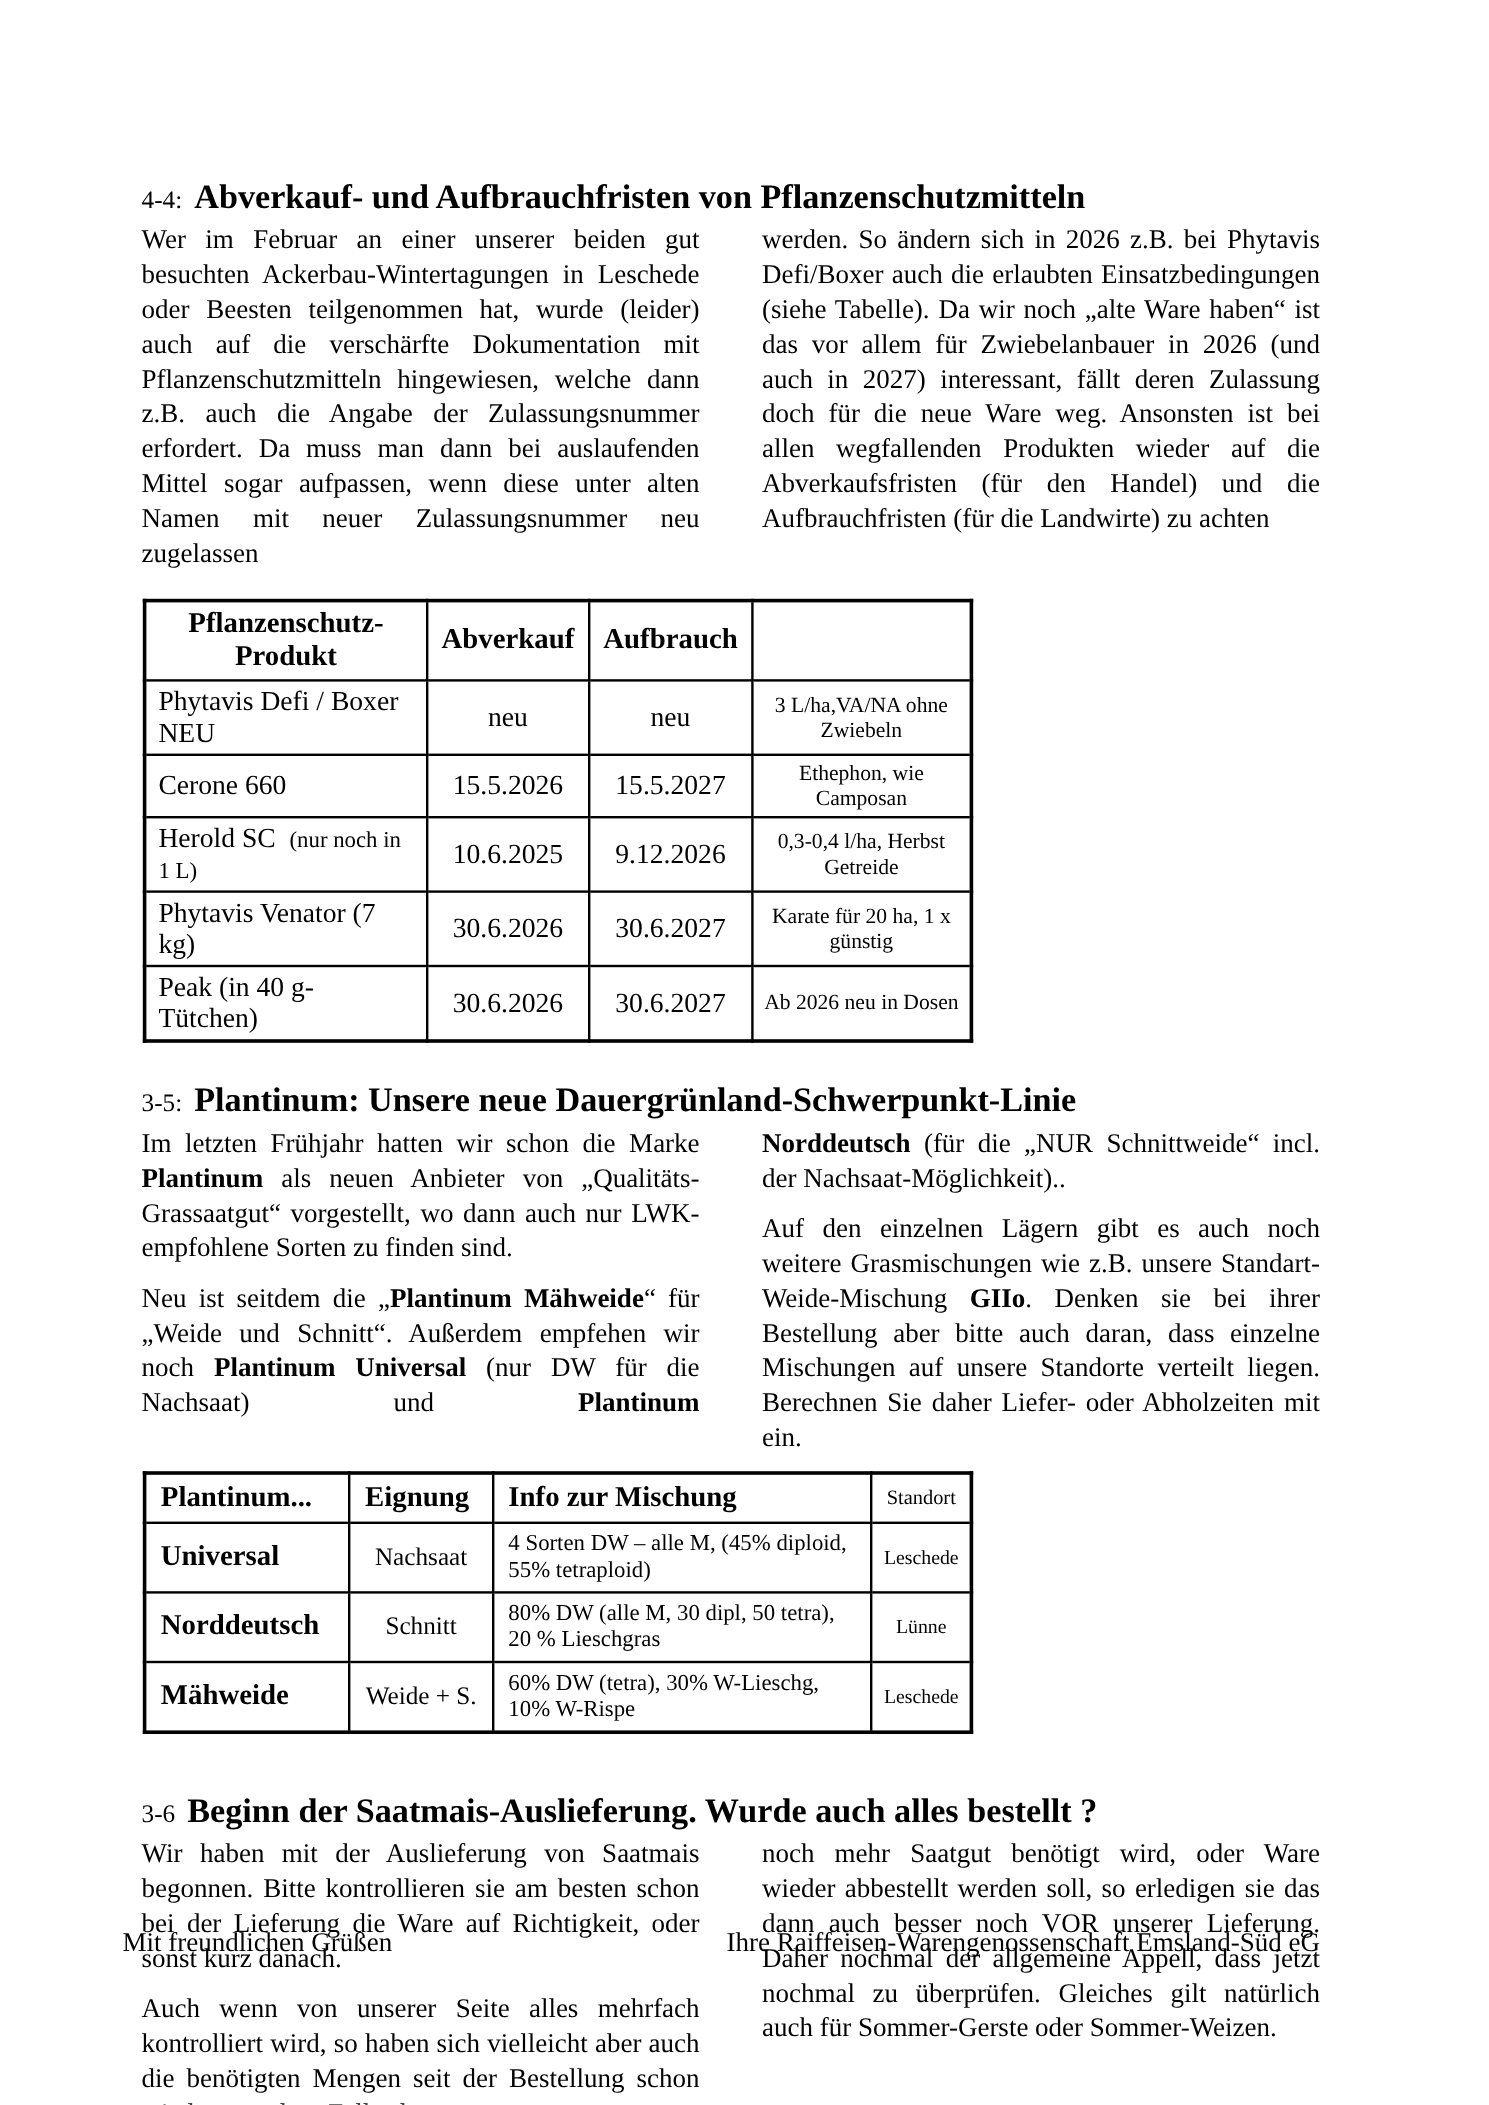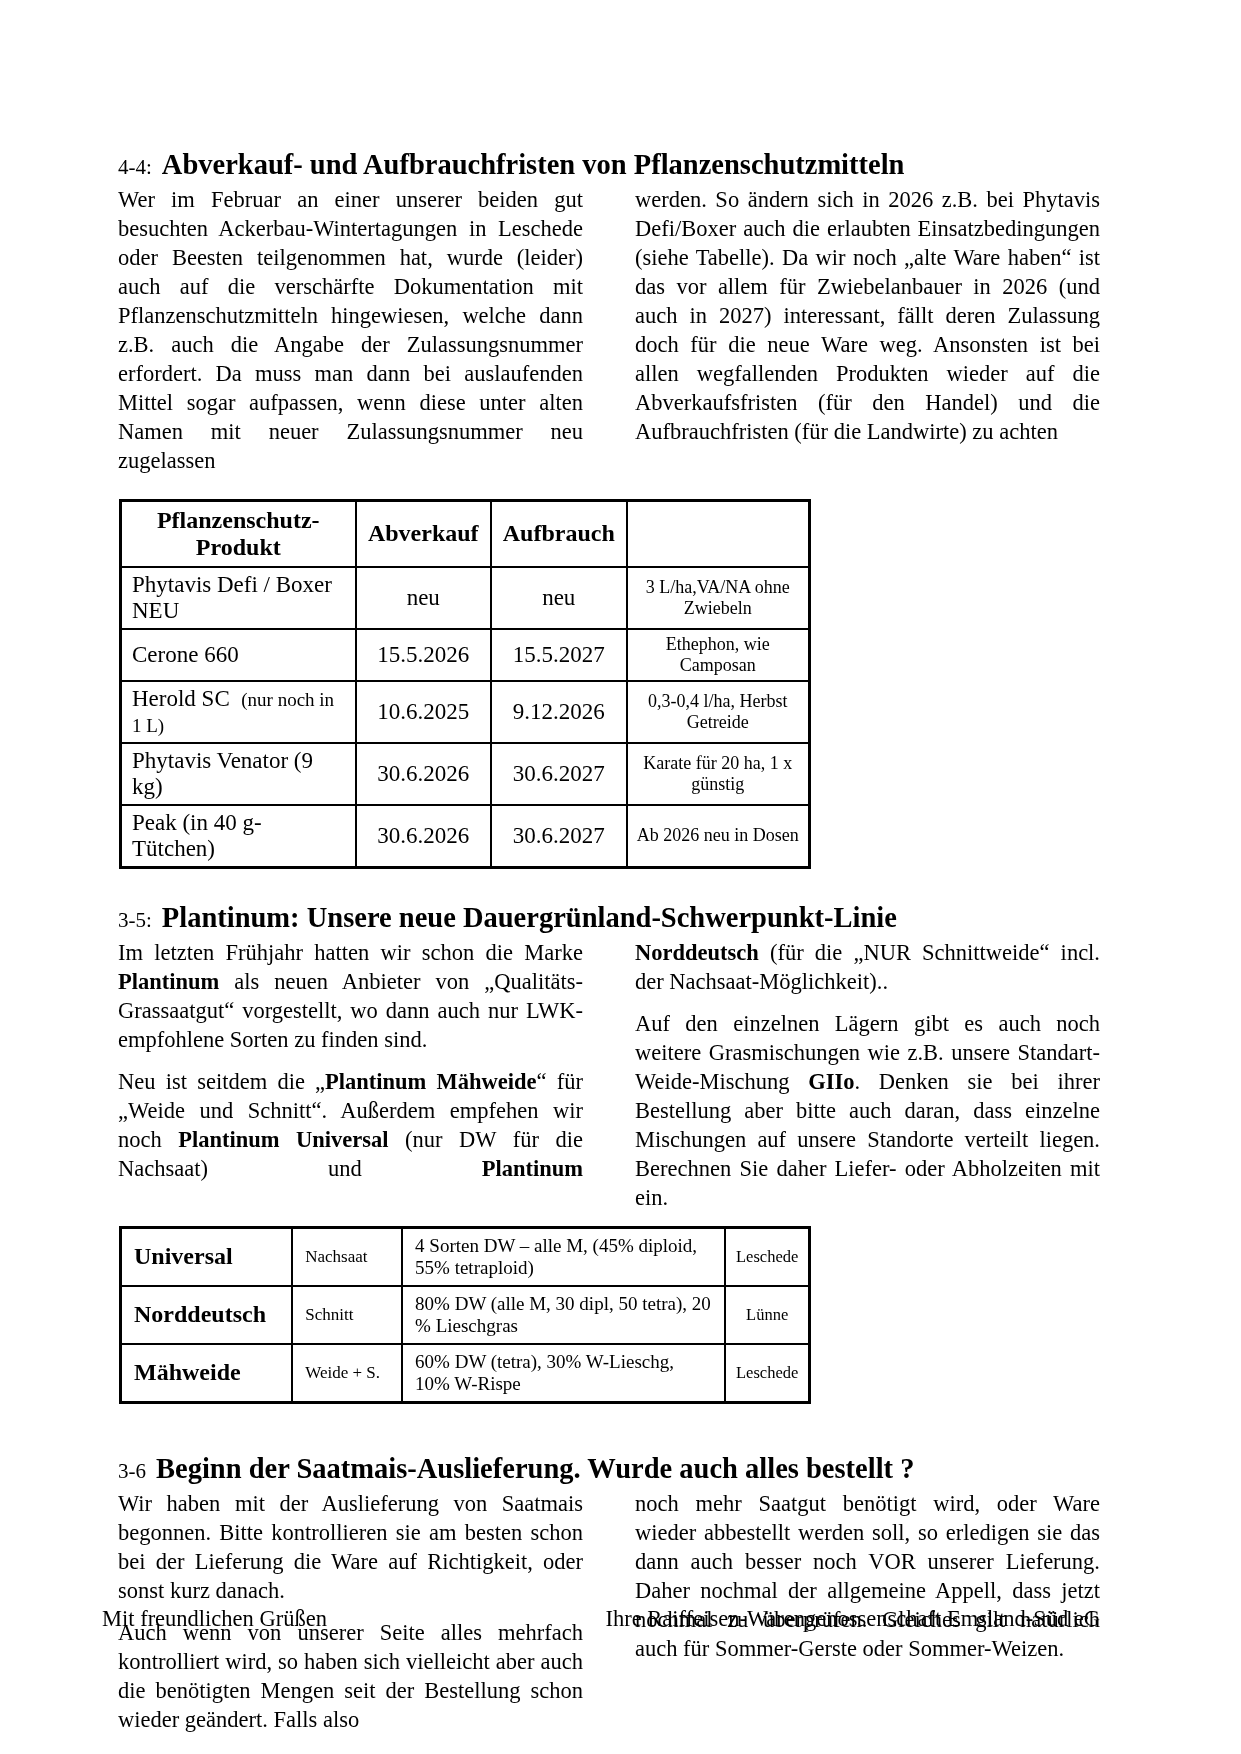--- a/index.html
+++ b/index.html
@@ -30,21 +30,21 @@
   .t1 { margin-top:24px; }
   .t1 .c-prod { text-align:left; }
   .t1 .c-date { text-align:center; padding:4px 4px; }
   .t1 .c-note { font-size:18px; text-align:center; padding:4px 6px; }
   .t1 .suffix { font-size:19px; }
   .sec-35 { margin-top:34px; }
   .t2 { margin-top:14px; }
   .t2 th { text-align:left; padding:6px 12px; }
   .t2 th.h-standort { font-size:17px; font-weight:normal; text-align:center; padding:6px 2px; }
   .t2 .c-name { font-weight:bold; font-size:24px; padding:6px 12px; }
-  .t2 .c-eign { font-size:17px; padding:6px 12px; }
+  .t2 .c-eign { font-size:21px; padding:6px 12px;text-align:center; }
   .t2 .c-info { font-size:19px; padding:6px 12px; }
   .t2 .c-standort { font-size:16.5px; text-align:center; padding:6px 2px; }
   .sec-36 { margin-top:50px; }
   
   .footer {
     position:absolute; top:1606px; left:102px; right:141px;
     display:flex; justify-content:space-between; font-size:22.5px;
   }
 </style>
 </head>
@@ -91,21 +91,21 @@
       <td class="c-date">15.5.2027</td>
       <td class="c-note">Ethephon, wie Camposan</td>
     </tr>
     <tr>
       <td class="c-prod"><span>Herold SC</span>&nbsp;&nbsp;<span class="suffix">(nur noch in 1 L)</span></td>
       <td class="c-date">10.6.2025</td>
       <td class="c-date">9.12.2026</td>
       <td class="c-note">0,3-0,4 l/ha, Herbst Getreide</td>
     </tr>
     <tr>
-      <td class="c-prod">Phytavis Venator (9 kg)</td>
+      <td class="c-prod">Phytavis Venator (7 kg)</td>
       <td class="c-date">30.6.2026</td>
       <td class="c-date">30.6.2027</td>
       <td class="c-note">Karate für 20 ha, 1 x günstig</td>
     </tr>
     <tr>
       <td class="c-prod">Peak (in 40 g-Tütchen)</td>
       <td class="c-date">30.6.2026</td>
       <td class="c-date">30.6.2027</td>
       <td class="c-note">Ab 2026 neu in Dosen</td>
     </tr>
@@ -128,20 +128,26 @@
   </div>
 
   <table class="t2">
     <colgroup>
         <col style="width:181px">
         <col style="width:125px">
         <col style="width:474px">
         <col style="width:95px">
       </colgroup>
     <tbody>
+        <tr>
+      <th>Plantinum...</th>
+      <th>Eignung</th>
+      <th>Info zur Mischung</th>
+      <th class="h-standort">Standort</th>
+    </tr>
     <tr>
       <td class="c-name">Universal</td>
       <td class="c-eign">Nachsaat</td>
       <td class="c-info">4 Sorten DW – alle M, (45% diploid, 55% tetraploid)</td>
       <td class="c-standort">Leschede</td>
     </tr>
     <tr>
       <td class="c-name">Norddeutsch</td>
       <td class="c-eign">Schnitt</td>
       <td class="c-info">80% DW (alle M, 30 dipl, 50 tetra), 20 % Lieschgras</td>

